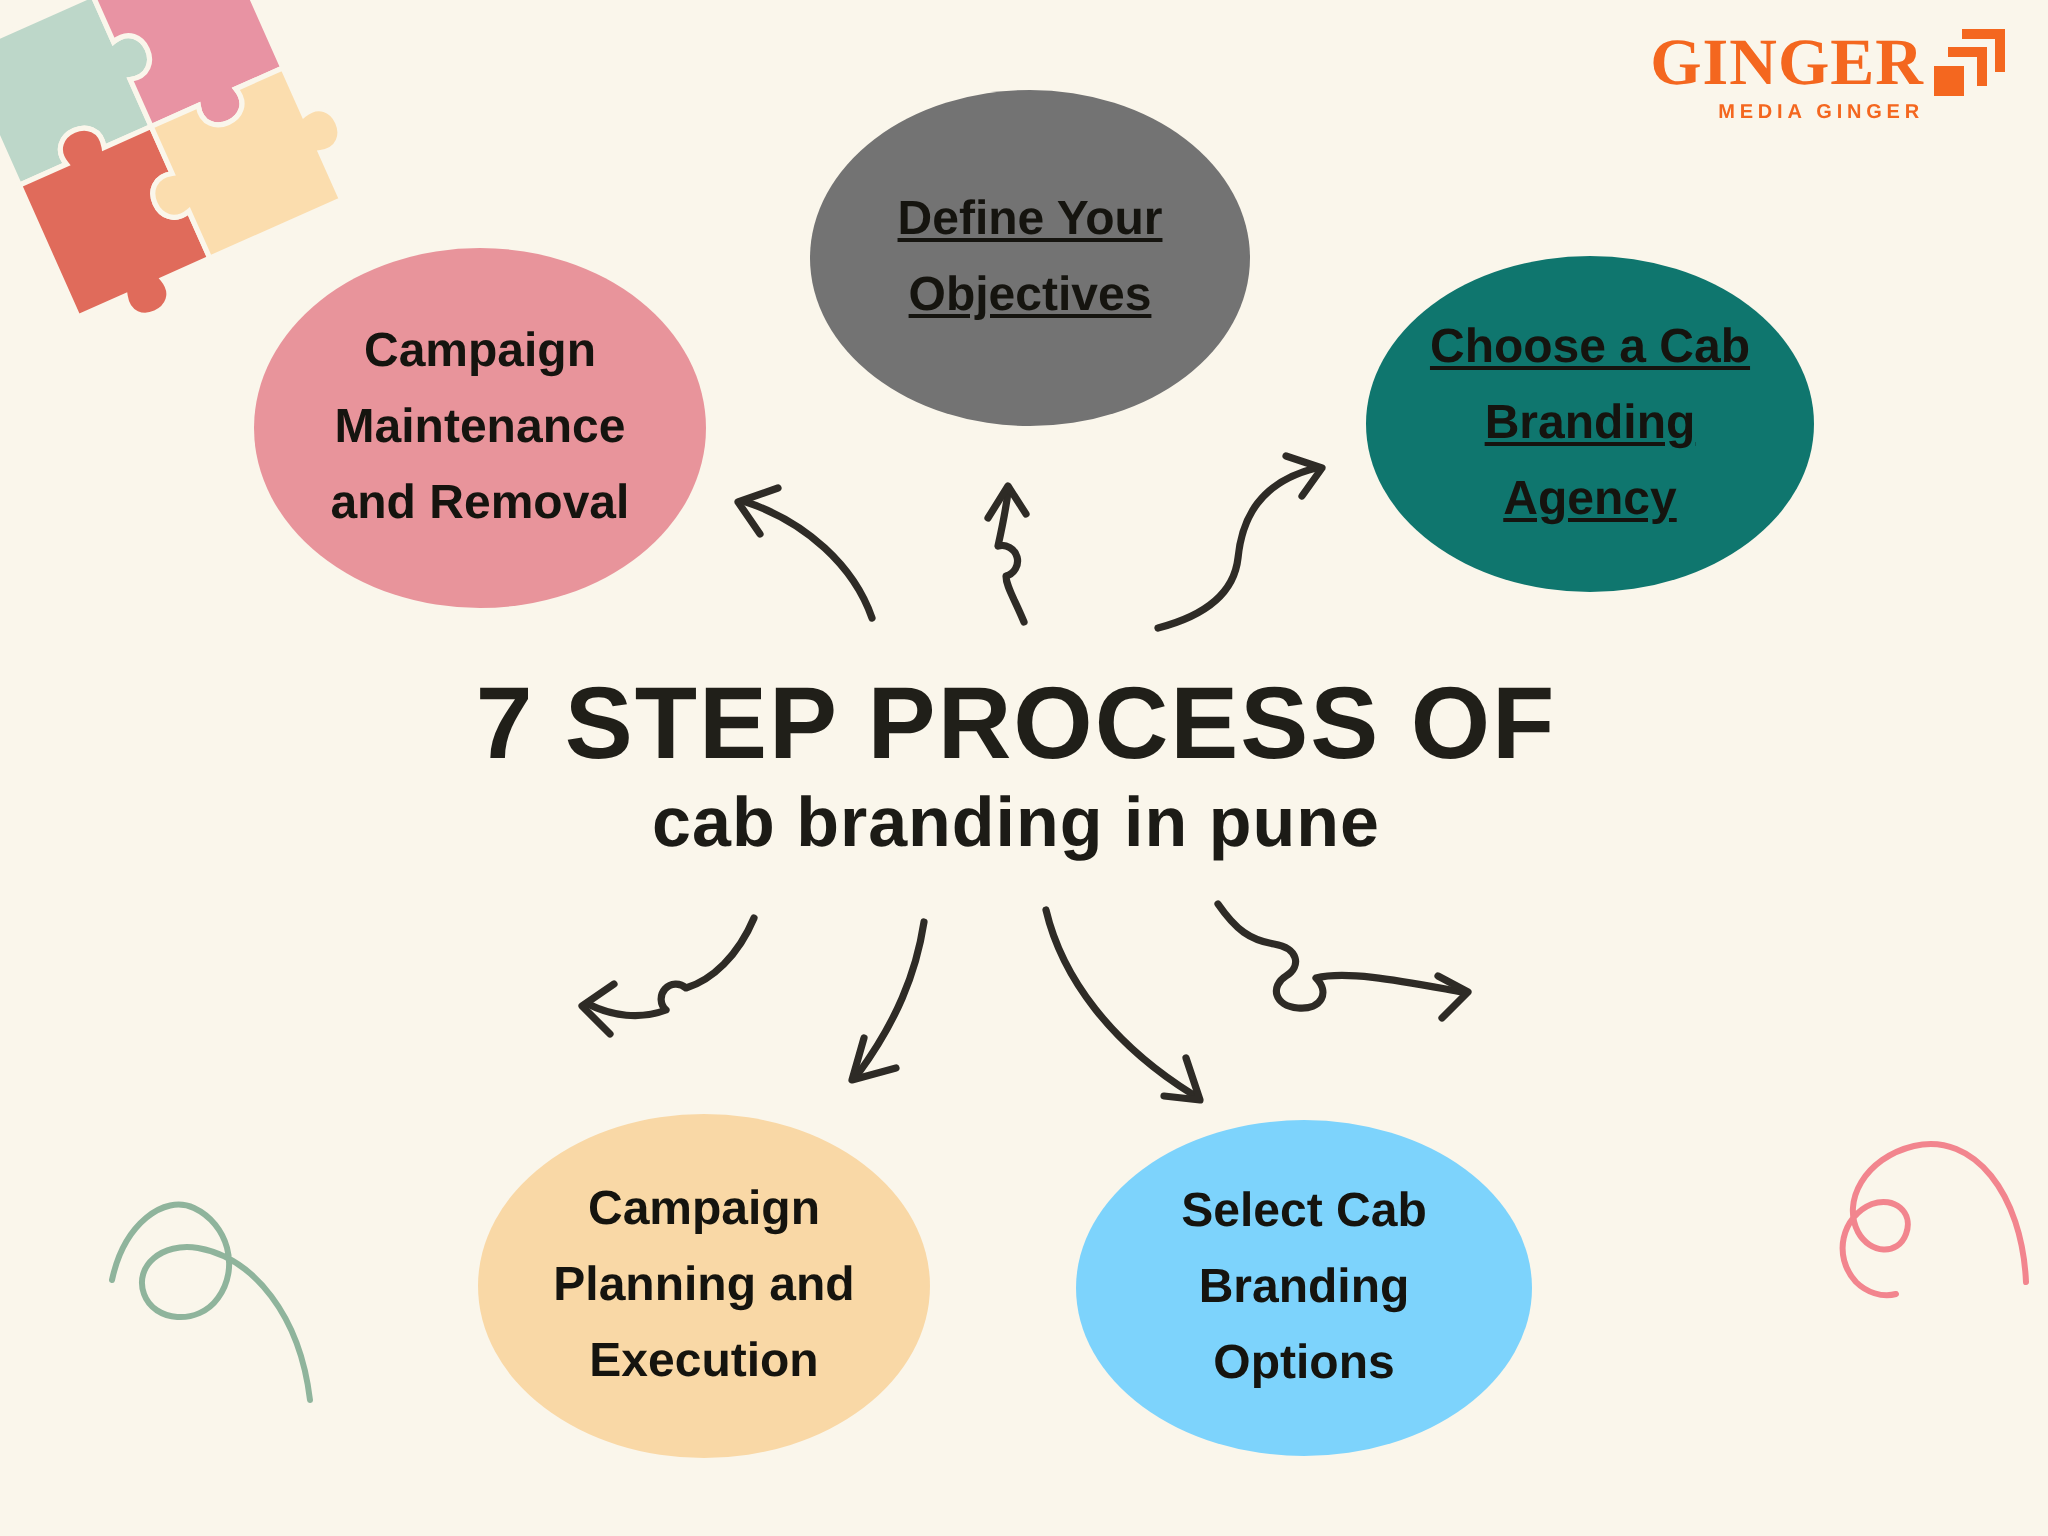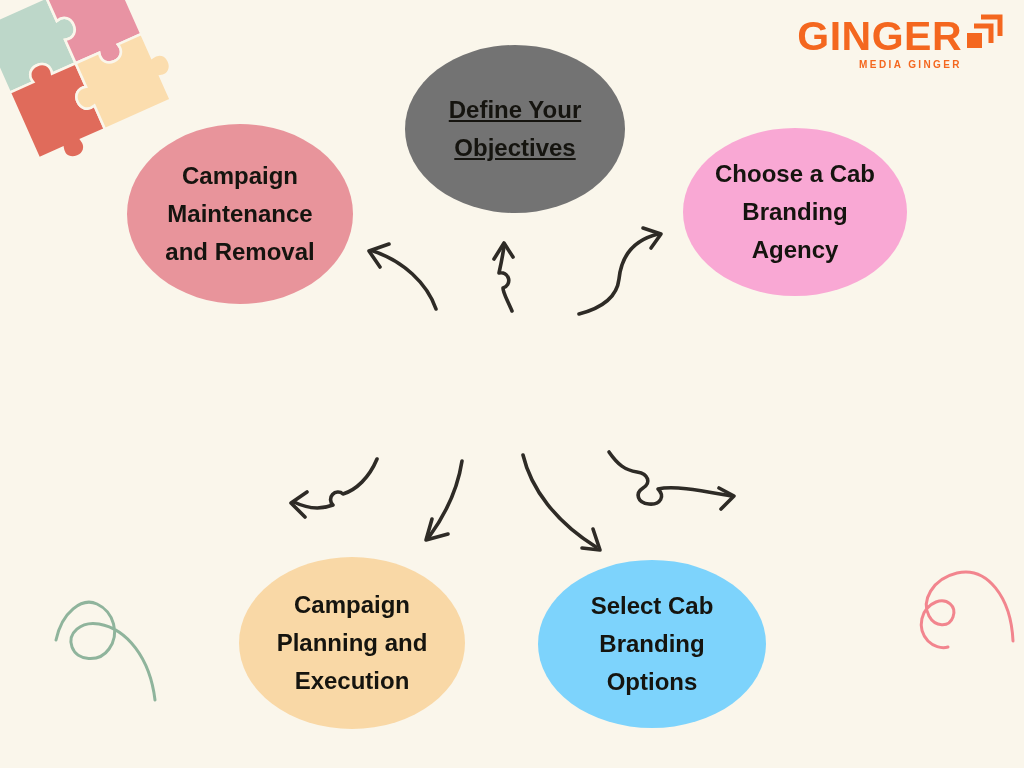--- a/index.html
+++ b/index.html
@@ -4,21 +4,21 @@
 <style>
   html,body{margin:0;padding:0;}
   .canvas{
     position:relative;
     width:1024px;height:768px;
     overflow:hidden;
     font-family:"Liberation Sans",sans-serif;
   }
   
   .logo{position:absolute;top:16px;right:62px;text-align:right;line-height:1;}
-  .logo-name{font-size:41px;font-weight:800;letter-spacing:.5px;}
+  .logo-name{font-size:33px;font-weight:800;letter-spacing:.5px;font-family:Liberation Serif, serif;}
   .logo-tagline{font-size:10px;font-weight:700;letter-spacing:2.4px;margin-top:3px;}
   .logo-mark{position:absolute;top:12px;right:20px;width:40px;height:40px;}
   
   .title-block{position:absolute;left:0;width:1016px;top:334px;text-align:center;}
   .title-line1{font-size:51px;font-weight:800;letter-spacing:1px;color:#201f19;line-height:1.08;}
   .title-line2{font-size:35px;font-weight:800;letter-spacing:.5px;color:#1c1b16;margin-top:3px;}
   
   .bubble{
     position:absolute;border-radius:50%;
     display:flex;align-items:center;justify-content:center;
@@ -82,26 +82,30 @@
     <g fill="none" stroke-width="5" stroke="#F4671F">
       <path d="M10,14 H27 V31"></path>
       <path d="M17,5 H36 V24"></path>
     </g>
   </svg>
   <div class="logo">
     <div class="logo-name" style="color: rgb(244, 103, 31);">GINGER</div>
     <div class="logo-tagline" style="color: rgb(244, 103, 31);">MEDIA GINGER</div>
   </div>
 
+  <div class="title-block">
+    <div class="title-line1">7 STEP PROCESS OF</div>
+    <div class="title-line2">cab branding in pune</div>
+  </div>
 
   <div class="bubble b-define" style="background: #737373; text-decoration: underline;">
     <span>Define Your
 Objectives</span>
   </div>
-  <div class="bubble b-agency" style="background: #f9a8d4;">
+  <div class="bubble b-agency" style="background: #0f766e; text-decoration: underline;">
     <span>Choose a Cab
 Branding
 Agency</span>
   </div>
   <div class="bubble b-select" style="background: #7dd3fc;">
     <span>Select Cab
 Branding
 Options</span>
   </div>
   <div class="bubble b-planning" style="background: rgb(249, 216, 166);">

